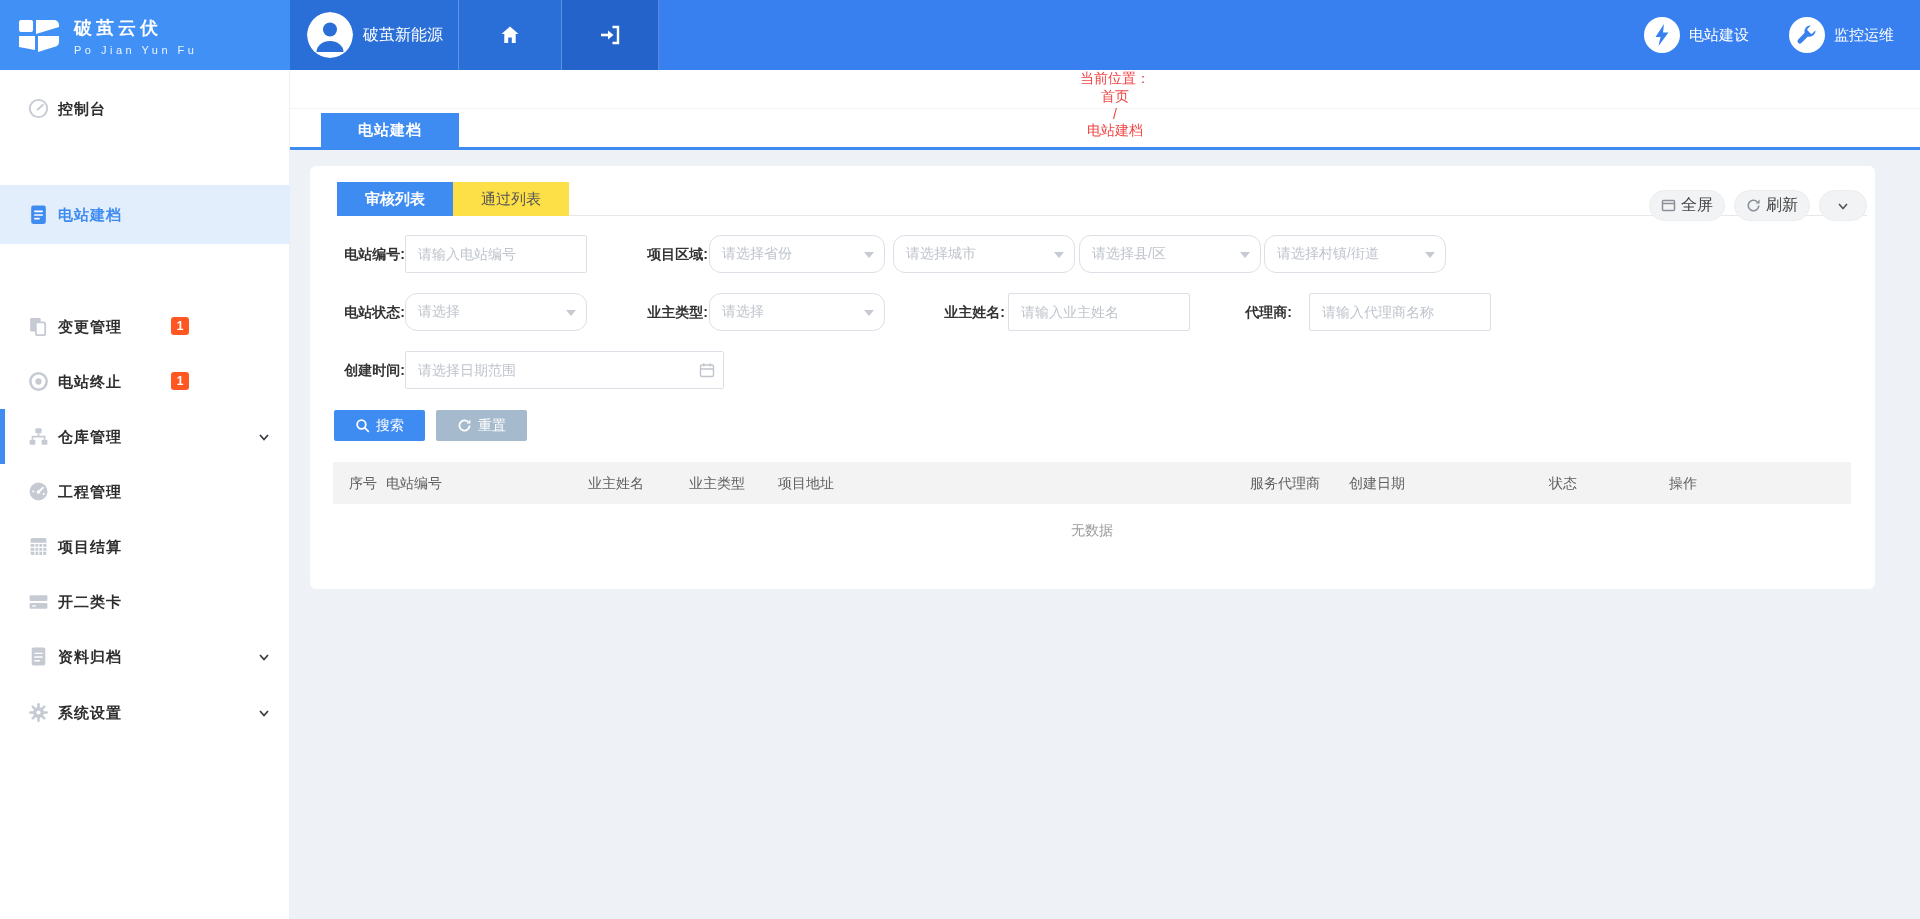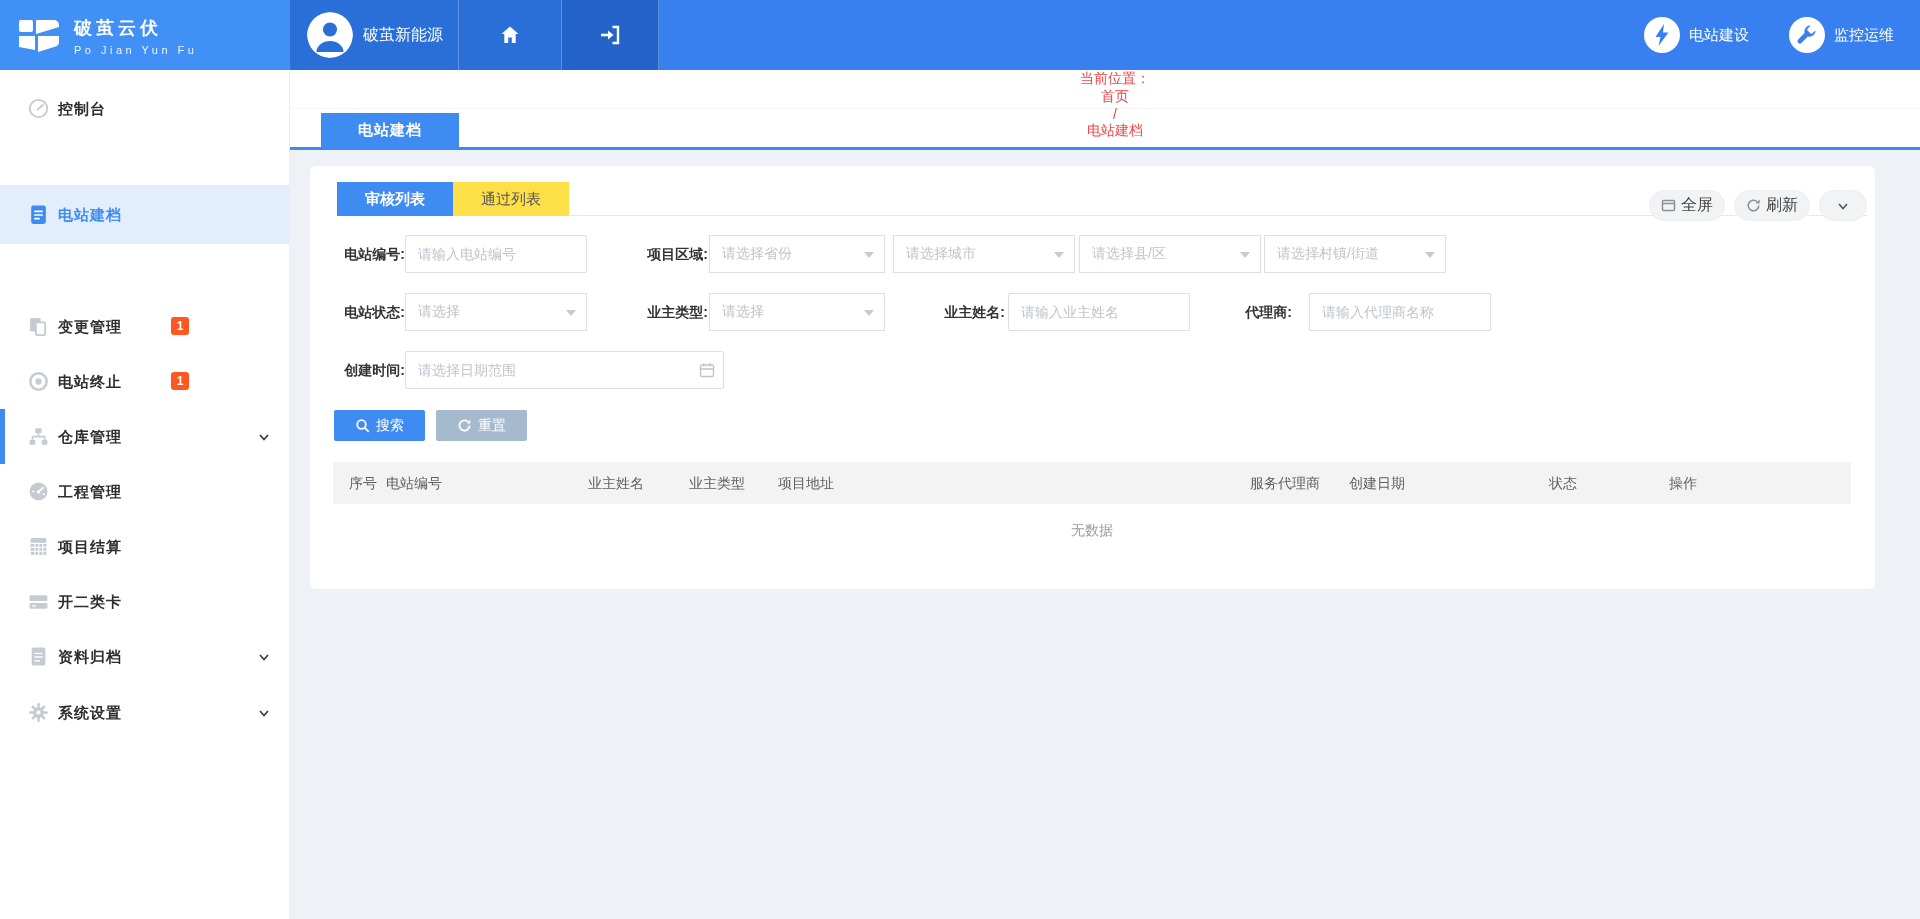--- a/index.html
+++ b/index.html
@@ -65,21 +65,21 @@
   .pill.txt { width:76px; }
   .pill.sm { width:48px; }
   .pill svg { margin-right:5px; }
   .pill.sm svg { margin:0; }
   
   .f-label { position:absolute; height:38px; line-height:38px; font-size:14px; font-weight:bold;
     color:#333; text-align:right; }
   .f-input { position:absolute; height:38px; border:1px solid #DCDFE6; border-radius:2px;
     font-size:14px; color:#333; padding:0 12px; font-family:"Liberation Sans",sans-serif; background:#fff; }
   .f-input::placeholder { color:#BFC4CC; }
-  .f-select { position:absolute; height:38px; border:1px solid #DCDFE6; border-radius:0;
+  .f-select { position:absolute; height:38px; border:1px solid #DCDFE6; border-radius:12px;
     display:flex; align-items:center; padding:0 26px 0 12px; font-size:14px; color:#BFC4CC; cursor:pointer; background:#fff; }
   .f-select .caret { position:absolute; right:10px; top:16px; width:0; height:0;
     border-left:5px solid transparent; border-right:5px solid transparent; border-top:6px solid #C6CAD2; }
   .cal-ic { position:absolute; pointer-events:none; }
   
   .ry1 { top:69px; } .ry2 { top:127px; } .ry3 { top:185px; }
   
   .btn { position:absolute; top:244px; height:31px; border:none; border-radius:2px; color:#fff;
     font-size:14px; display:flex; align-items:center; justify-content:center; cursor:pointer;
     font-family:"Liberation Sans",sans-serif; }

